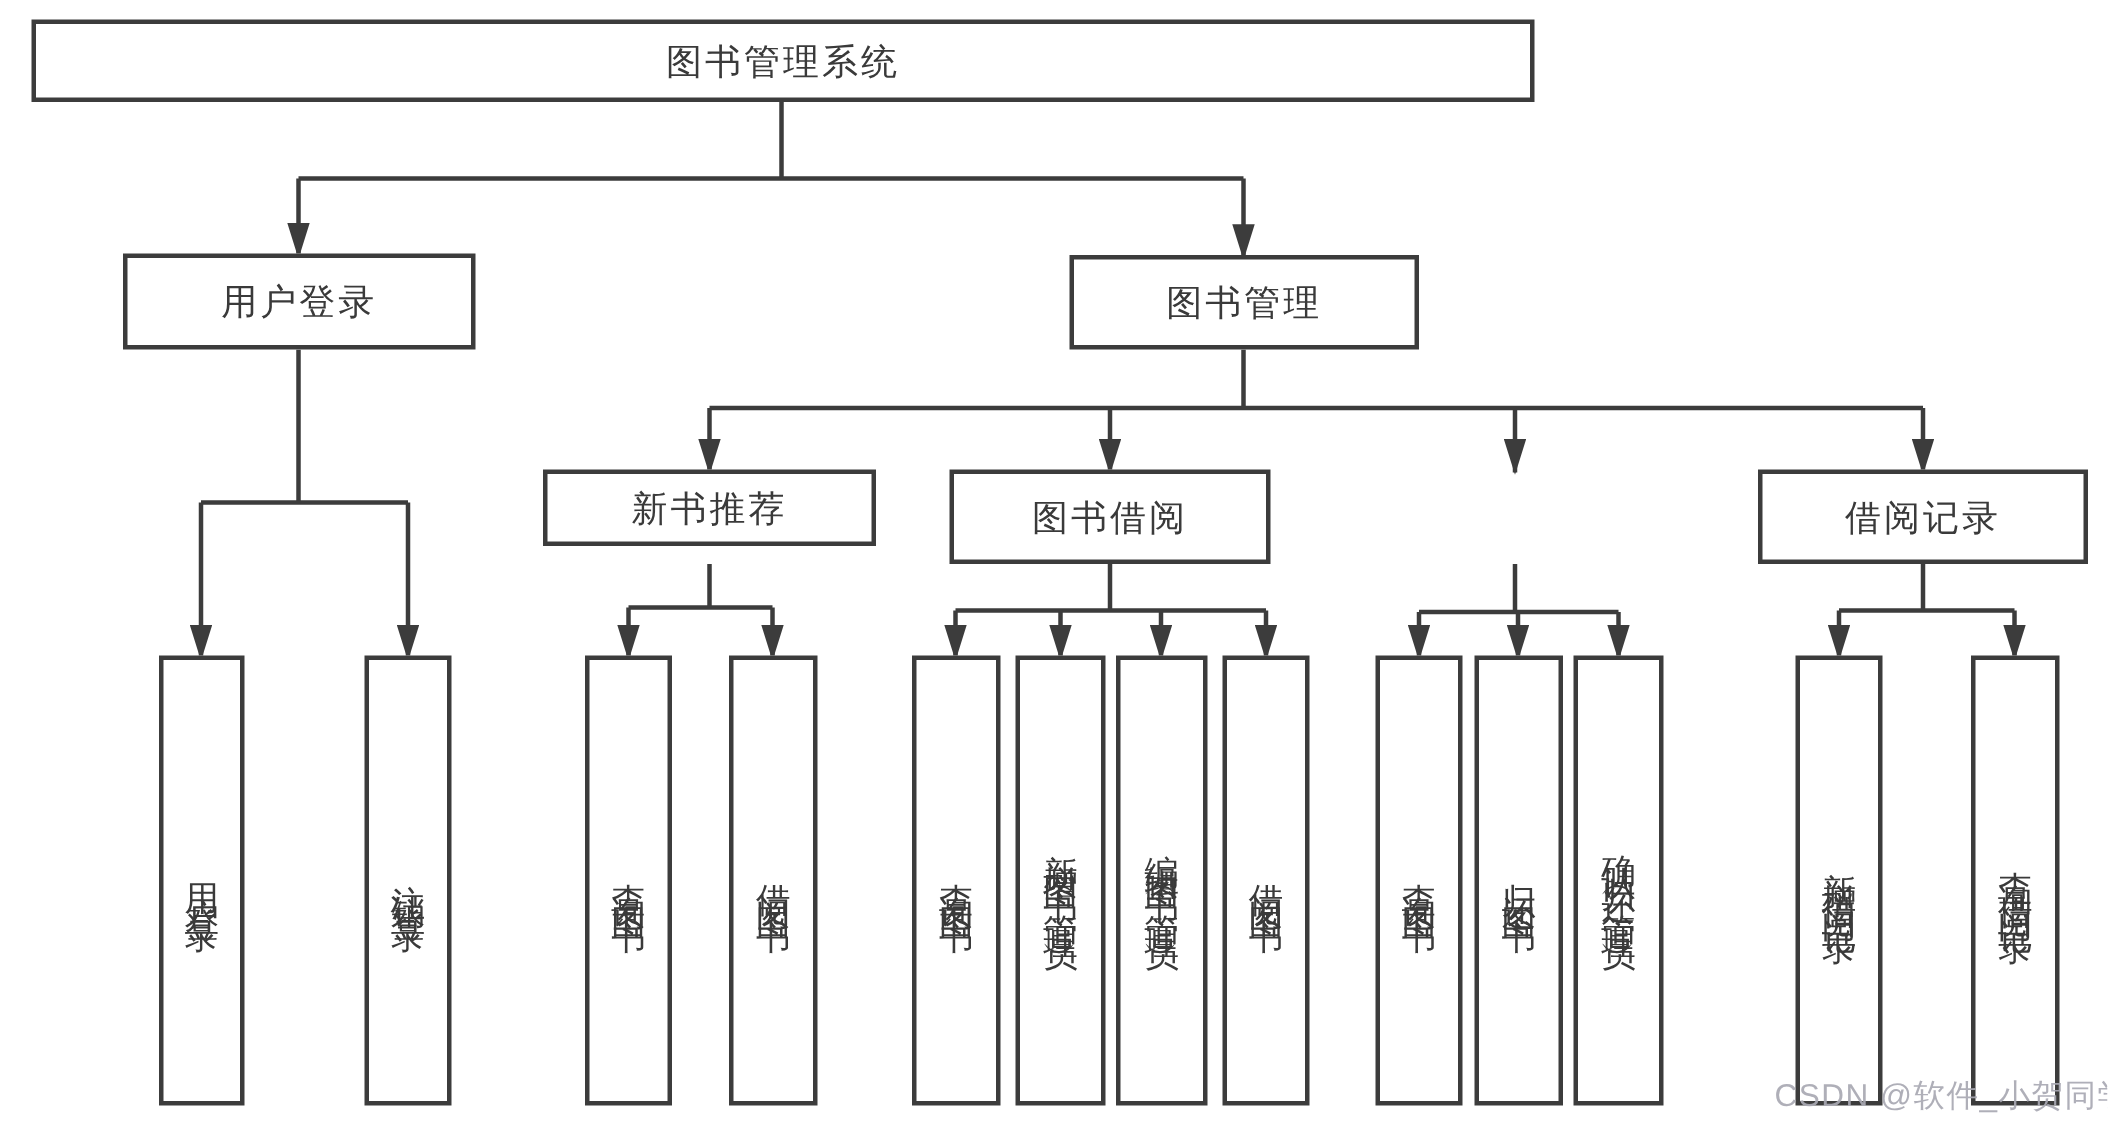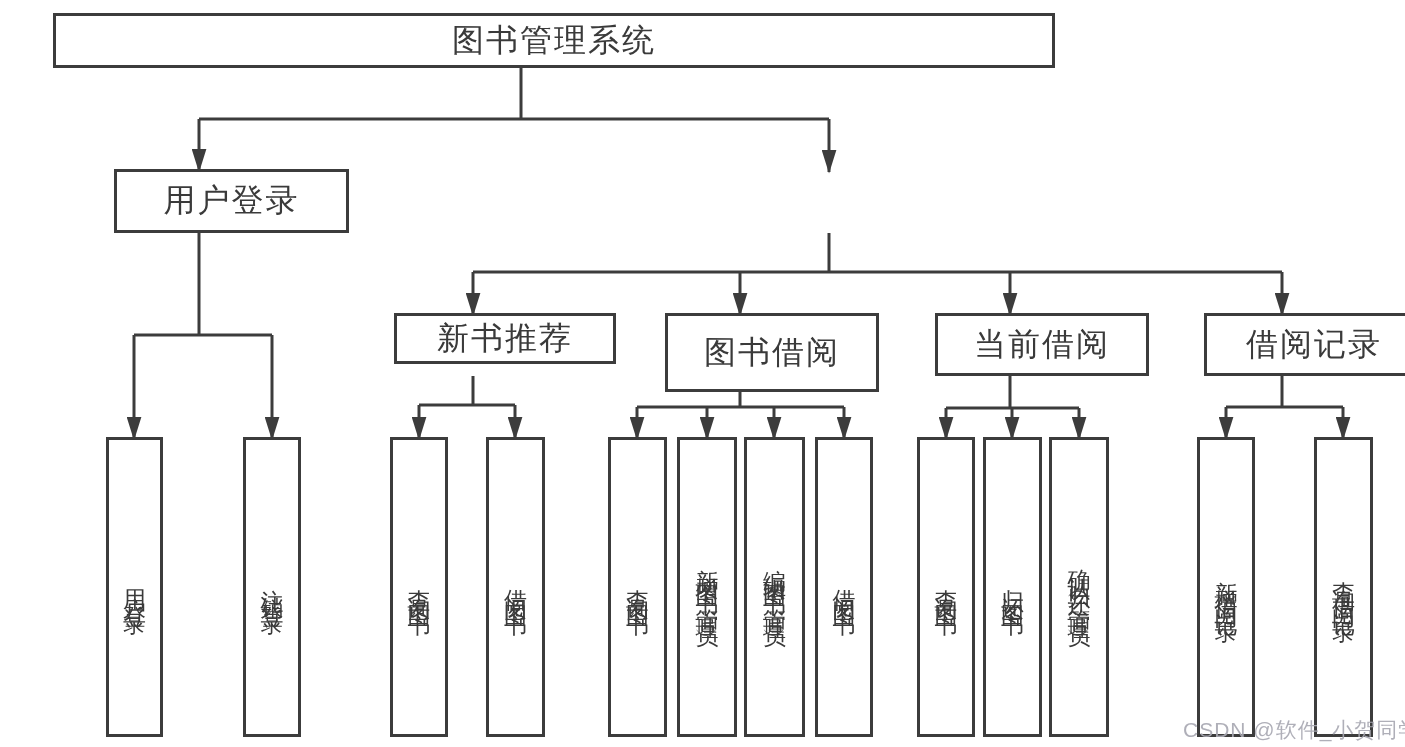--- a/index.html
+++ b/index.html
@@ -7,21 +7,21 @@
     position:relative;width:1405px;height:747px;background:#ffffff;overflow:hidden;
     font-family:"Liberation Sans", sans-serif;
   }
   .connectors{position:absolute;left:0;top:0;z-index:1;}
   .connectors path.ln{fill:none;stroke:#3c3c3c;stroke-width:3;}
   .node{
     position:absolute;z-index:2;box-sizing:border-box;background:#ffffff;
     border:3px solid #3c3c3c;display:flex;align-items:center;justify-content:center;
     color:#3a3a3a;
   }
-  .h-node{font-size:32px;letter-spacing:2px;white-space:nowrap;margin-left:32px;}
+  .h-node{font-size:24px;letter-spacing:2px;white-space:nowrap;}
   .v-node{font-size:23px;}
   .v-node .vtxt{
     writing-mode:vertical-rl;text-orientation:mixed;
     letter-spacing:8px;line-height:1;
   }
   .watermark{
     position:absolute;z-index:3;left:1183px;top:716px;
     font-size:21px;letter-spacing:1px;color:#a9a9b3;opacity:0.92;white-space:nowrap;
   }
 </style>
@@ -67,29 +67,29 @@
     <path class="ln" marker-end="url(#arrow)" d="M1343,407 V439"></path>
   </svg>
 
   <div class="node h-node" style="left:21px;top:13px;width:1002px;height:55px;">
     <span>图书管理系统</span>
   </div>
 
   <div class="node h-node" style="left:82px;top:169px;width:235px;height:64px;">
     <span>用户登录</span>
   </div>
+  <div class="node h-node" style="left:713px;top:170px;width:233px;height:63px;">
+    <span>图书管理</span>
+  </div>
 
   <div class="node h-node" style="left:362px;top:313px;width:222px;height:51px;">
     <span>新书推荐</span>
   </div>
-  <div class="node h-node" style="left:633px;top:313px;width:214px;height:79px;">
+  <div class="node h-node" style="left:633px;top:313px;width:214px;height:63px;">
     <span>图书借阅</span>
-  </div>
-  <div class="node h-node" style="left:903px;top:313px;width:214px;height:63px;">
-    <span>当前借阅</span>
   </div>
   <div class="node h-node" style="left:1172px;top:313px;width:220px;height:63px;">
     <span>借阅记录</span>
   </div>
 
   <div class="node v-node" style="left:106px;top:437px;width:57px;height:300px;">
     <span class="vtxt">用户登录</span>
   </div>
   <div class="node v-node" style="left:243px;top:437px;width:58px;height:300px;">
     <span class="vtxt">注销登录</span>

